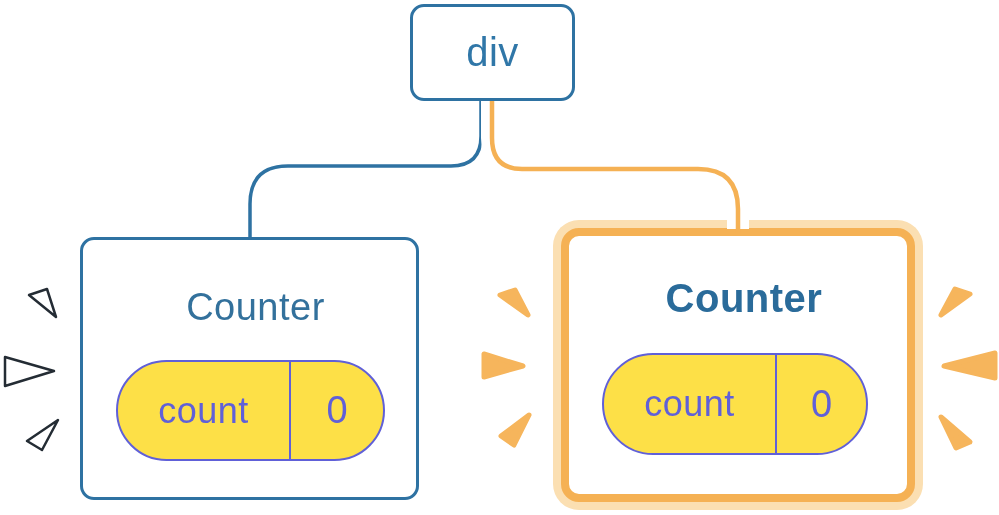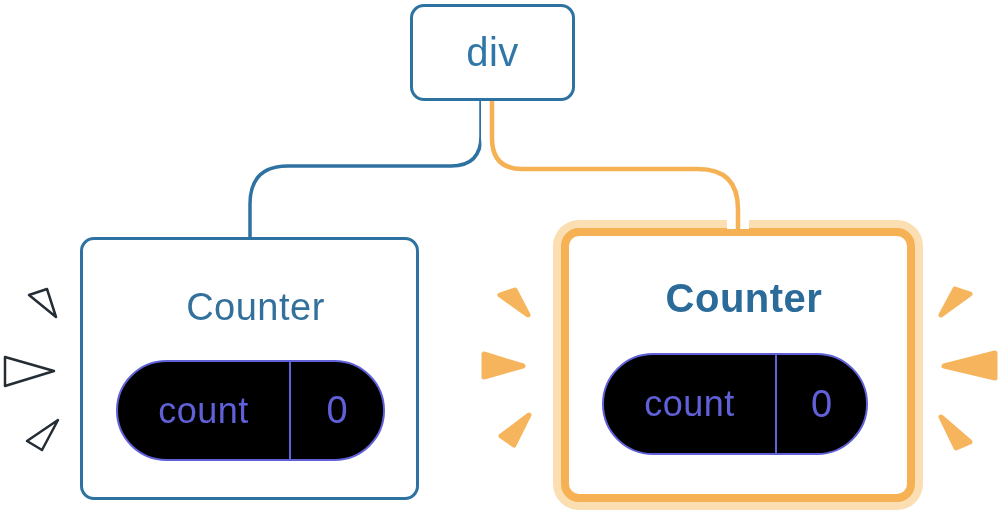--- a/index.html
+++ b/index.html
@@ -46,21 +46,21 @@
   .card-title {
     position:absolute; left:12px; right:0; text-align:center;
     letter-spacing:0.5px;
   }
   .card-left  .card-title { top:46px; font-size:38px; font-weight:500; color:var(--heading,#33719c); }
   .card-right .card-title { top:40px; font-size:40px; font-weight:700; color:var(--heading-bold,#2a6b9a); }
 
   .state-pill {
     position:absolute; box-sizing:border-box;
     border:2.5px solid var(--purple,#6060d8); border-radius:60px;
-    display:flex; align-items:stretch; background:#000000;
+    display:flex; align-items:stretch; background:#fde047;
   }
   .card-left  .state-pill { left:33px; top:120px; width:269px; height:101px; }
   .card-right .state-pill { left:33px; top:117px; width:266px; height:102px; }
   .state-key {
     flex:1; display:flex; align-items:center; justify-content:center;
     border-right:2.5px solid var(--purple,#6060d8);
     font-size:36px; color:var(--purple,#6060d8); letter-spacing:0.5px;
   }
   .state-value {
     display:flex; align-items:center; justify-content:center;

